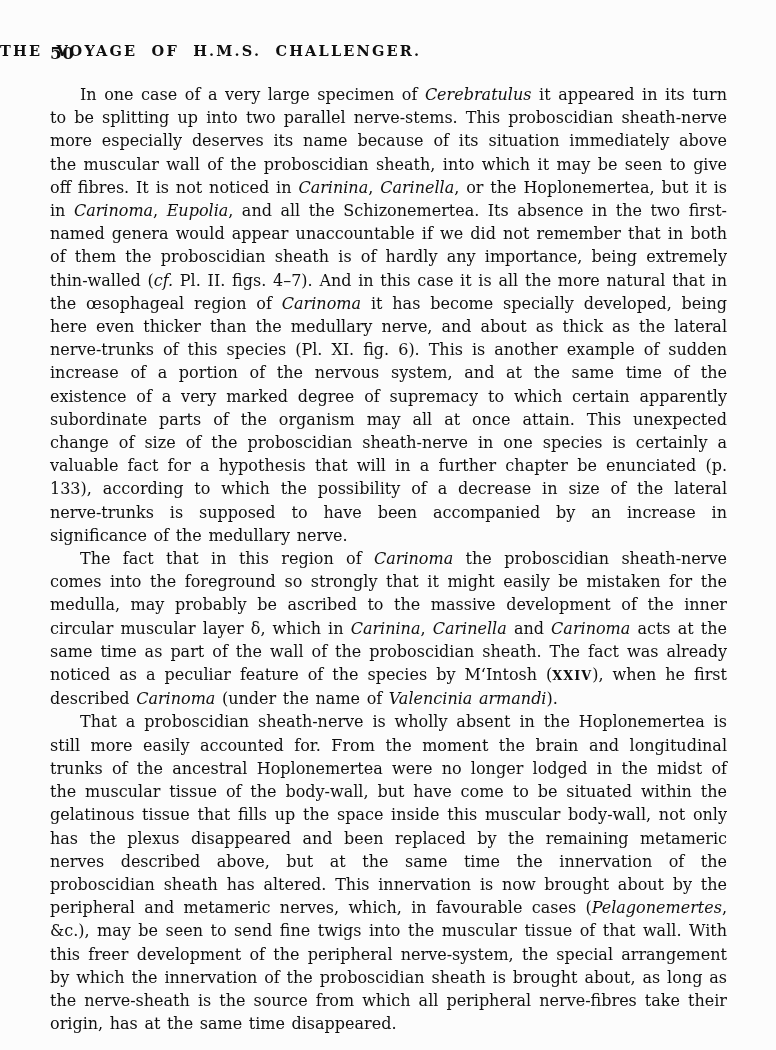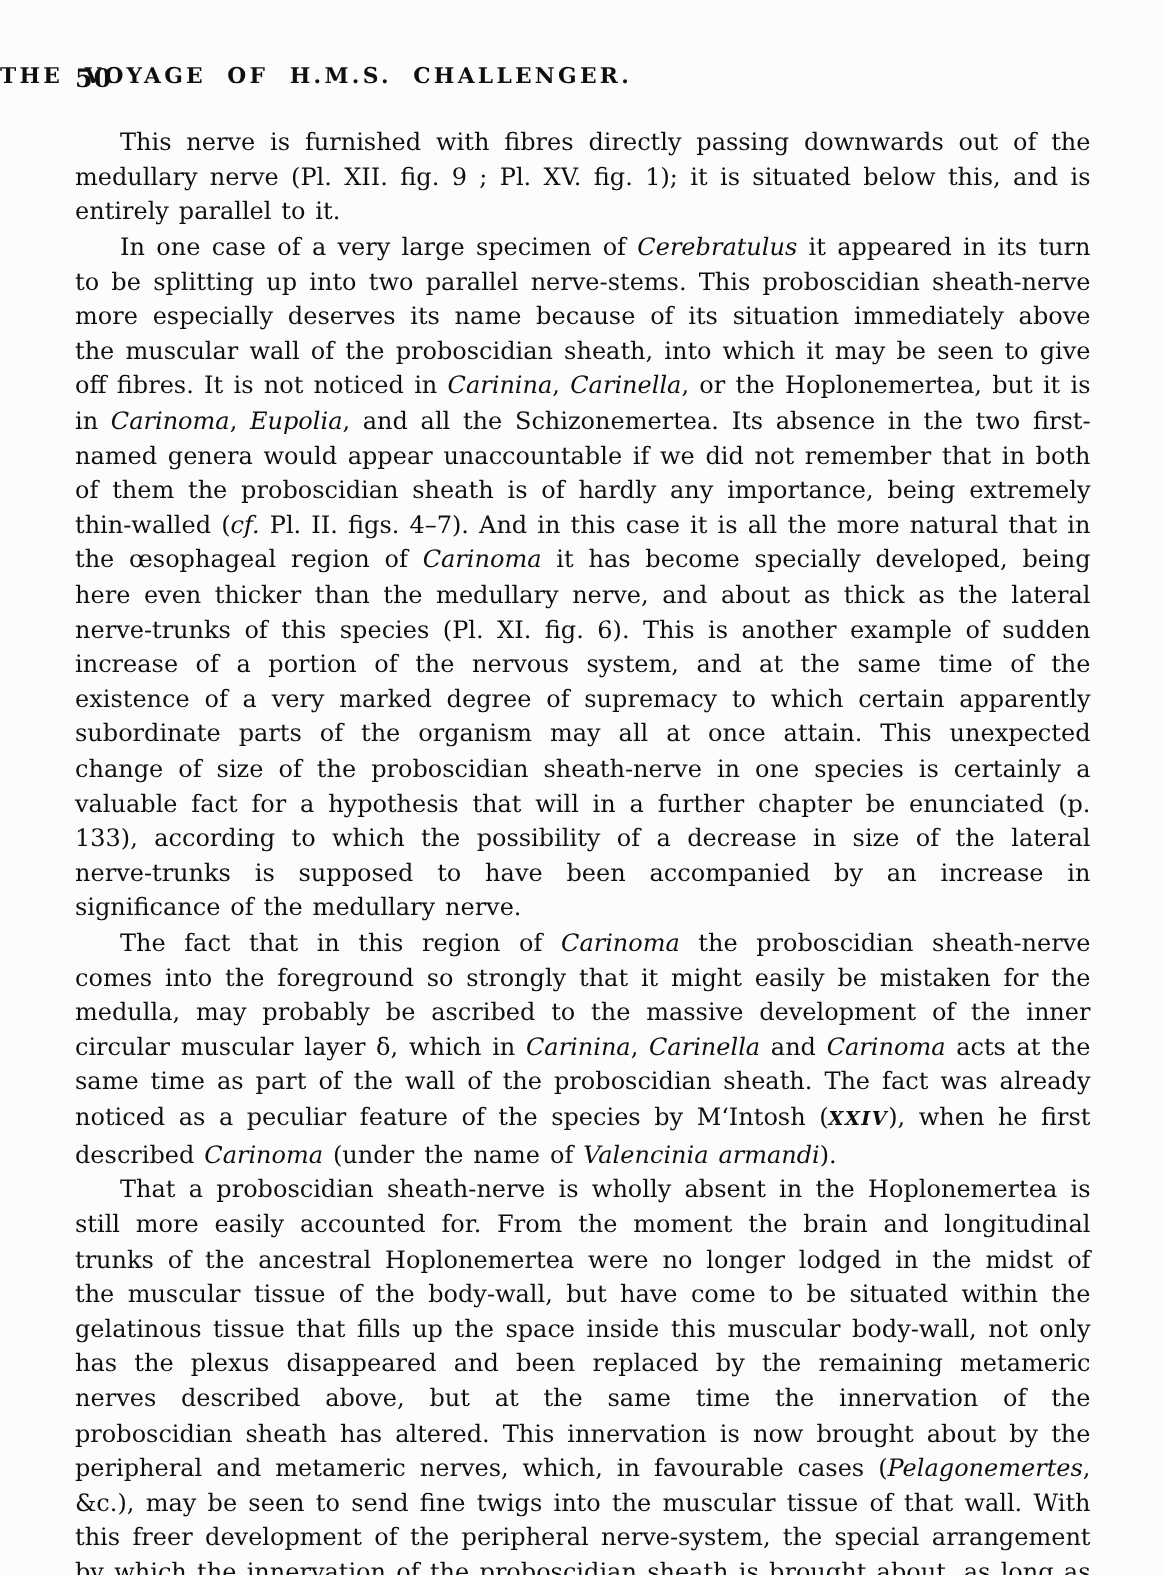--- a/index.html
+++ b/index.html
@@ -53,30 +53,28 @@
     margin: 0;
     text-indent: 30px;
     word-spacing: 1.5px;
   }
   .para i {
   }
   .smallcaps {
     font-weight: 700;
     font-size: 0.8em;
     letter-spacing: 1px;
-    font-style: italic;
   }
 </style>
 </head>
 <body>
 
 <div class="page">
   <div class="header">
     <span class="pagenum">50</span>
     <span class="running-title">THE VOYAGE OF H.M.S. CHALLENGER.</span>
   </div>
   <div class="content" id="body-text">
-      <p class="para"><span>This nerve is furnished with fibres directly passing downwards out of the medullary nerve (Pl. XII. fig. 9 ; Pl. XV. fig. 1); it is situated below this, and is entirely parallel to it.</span></p>
       <p class="para"><span>In one case of a very large specimen of </span><i>Cerebratulus</i><span> it appeared in its turn to be splitting up into two parallel nerve-stems.  This proboscidian sheath-nerve more especially deserves its name because of its situation immediately above the muscular wall of the proboscidian sheath, into which it may be seen to give off fibres.  It is not noticed in </span><i>Carinina</i><span>, </span><i>Carinella</i><span>, or the Hoplonemertea, but it is in </span><i>Carinoma</i><span>, </span><i>Eupolia</i><span>, and all the Schizonemertea.  Its absence in the two first-named genera would appear unaccountable if we did not remember that in both of them the proboscidian sheath is of hardly any importance, being extremely thin-walled (</span><i>cf.</i><span> Pl. II. figs. 4–7).  And in this case it is all the more natural that in the œsophageal region of </span><i>Carinoma</i><span> it has become specially developed, being here even thicker than the medullary nerve, and about as thick as the lateral nerve-trunks of this species (Pl. XI. fig. 6).  This is another example of sudden increase of a portion of the nervous system, and at the same time of the existence of a very marked degree of supremacy to which certain apparently subordinate parts of the organism may all at once attain.  This unexpected change of size of the proboscidian sheath-nerve in one species is certainly a valuable fact for a hypothesis that will in a further chapter be enunciated (p. 133), according to which the possibility of a decrease in size of the lateral nerve-trunks is supposed to have been accompanied by an increase in significance of the medullary nerve.</span></p>
       <p class="para"><span>The fact that in this region of </span><i>Carinoma</i><span> the proboscidian sheath-nerve comes into the foreground so strongly that it might easily be mistaken for the medulla, may probably be ascribed to the massive development of the inner circular muscular layer δ, which in </span><i>Carinina</i><span>, </span><i>Carinella</i><span> and </span><i>Carinoma</i><span> acts at the same time as part of the wall of the proboscidian sheath.  The fact was already noticed as a peculiar feature of the species by M‘Intosh (</span><span class="smallcaps">XXIV</span><span>), when he first described </span><i>Carinoma</i><span> (under the name of </span><i>Valencinia armandi</i><span>).</span></p>
       <p class="para"><span>That a proboscidian sheath-nerve is wholly absent in the Hoplonemertea is still more easily accounted for.  From the moment the brain and longitudinal trunks of the ancestral Hoplonemertea were no longer lodged in the midst of the muscular tissue of the body-wall, but have come to be situated within the gelatinous tissue that fills up the space inside this muscular body-wall, not only has the plexus disappeared and been replaced by the remaining metameric nerves described above, but at the same time the innervation of the proboscidian sheath has altered.  This innervation is now brought about by the peripheral and metameric nerves, which, in favourable cases (</span><i>Pelagonemertes</i><span>, &amp;c.), may be seen to send fine twigs into the muscular tissue of that wall.  With this freer development of the peripheral nerve-system, the special arrangement by which the innervation of the proboscidian sheath is brought about, as long as the nerve-sheath is the source from which all peripheral nerve-fibres take their origin, has at the same time disappeared.</span></p>
     </div>
 </div>
 
 </body></html>

